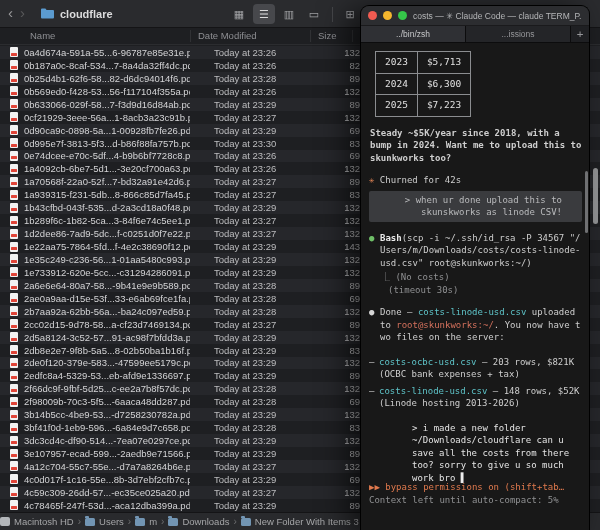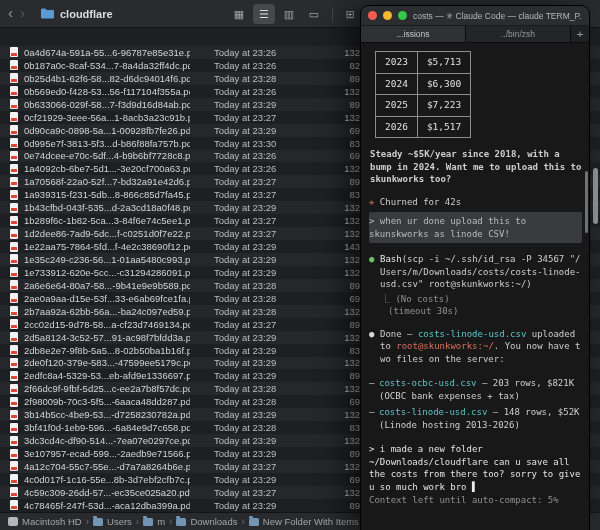--- a/index.html
+++ b/index.html
@@ -30,21 +30,21 @@
 
   .file-list { position:absolute; top:46px; bottom:18px; left:0; right:0; overflow:hidden; }
   .file-row { display:flex; align-items:center; height:12.94px; padding-left:10px; font-size:9.5px; color:#d4d4d6; }
   .file-list .file-row:nth-of-type(odd) { background:#26272b; }
   .pdficon { width:8px; height:10px; flex:none; background:#f2f2f2; border-radius:1px; position:relative; margin-right:6px; }
   .pdficon::after { content:""; position:absolute; left:1px; right:1px; bottom:1.5px; height:3px; background:#e04438; border-radius:0.5px; }
   .fname { width:166px; flex:none; overflow:hidden; white-space:nowrap; }
   .fdate { width:104px; flex:none; margin-left:24px; color:#bdbdbf; overflow:hidden; white-space:nowrap; }
   .fsize { width:38px; flex:none; margin-left:4px; text-align:right; color:#bdbdbf; }
 
-  .statusbar { position:absolute; left:0; right:0; bottom:0; height:18px; background:#292a2d; border-top:1px solid #141416; display:flex; align-items:center; padding-left:8px; font-size:9.5px; color:#a5a6a8; white-space:nowrap; overflow:hidden; }
+  .statusbar { position:absolute; left:0; right:0; bottom:0; height:18px; background:#292a2d; border-top:1px solid #141416; display:flex; align-items:center; font-size:9.5px; color:#a5a6a8; white-space:nowrap; overflow:hidden; }
   .crumb { display:flex; align-items:center; }
   .crumb-sep { color:#6b6c6e; margin:0 4px; font-size:10px; }
   .crumb:nth-of-type(1) .crumb-sep { display:none; }
   .crumb-icon { width:10px; height:8px; background:#7295b3; border-radius:1.5px; position:relative; margin-right:4px; flex:none; }
   .crumb-icon::before { content:""; position:absolute; top:-2px; left:0; width:4px; height:2px; background:inherit; border-radius:1px 1px 0 0; }
   .crumb:nth-of-type(1) .crumb-icon { background:#b3b6ba; height:9px; border-radius:2px; }
   .crumb:nth-of-type(1) .crumb-icon::before { display:none; }
 
   .finder-scroll-thumb { position:absolute; right:2px; top:168px; width:5px; height:56px; background:#939496; border-radius:3px; z-index:5; }
 
@@ -59,36 +59,36 @@
   .term-tab { flex:1; display:flex; align-items:center; justify-content:center; font-size:8.5px; color:#96979a; background:#242528; border-right:1px solid #0c0c0d; font-family:"Liberation Sans", sans-serif; white-space:nowrap; overflow:hidden; }
   .term-tabs .term-tab:nth-of-type(1) { background:#2f3034; color:#c7c8ca; }
   .new-tab { width:18px; display:flex; align-items:center; justify-content:center; color:#96979a; font-size:11px; }
 
   .term-body { padding:6px 7px 0 8px; font-size:9px; line-height:12.5px; color:#cecece; height:calc(100% - 38px); overflow:hidden; }
   .cost-table { border-collapse:collapse; margin:2px 0 10px 6px; }
   .cost-table td { border:1px solid #8b8d90; padding:4px 9px; font-size:9.5px; color:#e0e0e0; white-space:nowrap; }
   .t-par { margin:0 0 10px 1px;font-weight:bold; }
   .spinner { margin-bottom:4px; }
   .spark { color:#e08355; }
-  .user-quote { background:#3a3b3e; color:#b9babc; padding:3px 0; margin-bottom:10px; border-radius:2px; }
+  .user-quote { background:#3a3b3e; color:#b9babc; padding:3px 20px; margin-bottom:10px; border-radius:2px;text-align:right; }
   .bullet-row { display:flex; margin-bottom:2px; }
   .bullet { width:11px; flex:none; }
   .bullet.green { color:#6fbf68; }
   .bullet.white { color:#d6d6d6; }
   .bullet.dashcol { width:10px; color:#cecece; }
   .bullet-text { flex:1; word-break:break-all; }
-  .tool-name { font-weight:normal; color:#ebebeb; }
+  .tool-name { font-weight:bold; color:#ebebeb; }
   .dim { color:#8f9092; }
   .indent1 { margin:1px 0 0 12px; }
   .indent2 { margin:0 0 10px 19px; }
   .done-row { margin-bottom:12px; }
   .tfiles .bullet-row { margin-bottom:4px; }
   .cyan { color:#5ec3c8; }
   .red-text { color:#d2705c; }
-  .input-area { margin-top:12px; color:#e4e4e4; }
+  .input-area { margin-top:12px; color:#e4e4e4;margin-left:43px; }
   .cursor { color:#ededed; }
   .term-footer { position:absolute; left:8px; right:5px; bottom:24px; font-size:9px; line-height:12.5px; }
   .perm { color:#e0794d; white-space:nowrap; overflow:hidden; }
   .ctx { color:#8f9092; white-space:nowrap; overflow:hidden; }
   .term-scroll-thumb { position:absolute; right:1px; top:165px; width:3px; height:62px; background:#6f7072; border-radius:2px; }
 </style>
 </head>
 <body>
 
 <div class="finder">
@@ -113,20 +113,28 @@
 
         <span class="view-btn">▭</span>
       </div>
     <div class="tb-extra">
       <span class="tb-divider"></span>
       <span class="view-btn">⊞</span>
       <span class="view-btn">↑</span>
     </div>
   </div>
 
+  <div class="col-header">
+    <span class="lbl col-name">Name</span>
+    <span class="lbl col-date">Date Modified</span>
+    <span class="lbl col-size">Size</span>
+    <span class="vsep s1"></span>
+    <span class="vsep s2"></span>
+    <span class="vsep s3"></span>
+  </div>
 
   <div class="file-list">
 
       <div class="file-row">
         <span class="pdficon"></span>
         <span class="fname">0a4d674a-591a-55...6-96787e85e31e.pdf</span>
         <span class="fdate">Today at 23:26</span>
         <span class="fsize">132</span>
       </div>
 
@@ -417,23 +425,23 @@
   <div class="term-titlebar">
     <span class="tl red"></span>
     <span class="tl yellow"></span>
     <span class="tl green"></span>
     <span class="term-title">costs — ✳ Claude Code — claude TERM_P...</span>
   </div>
 
   <div class="term-tabbar">
     <div class="term-tabs">
 
+        <span class="term-tab">../bin/zsh</span>
+
         <span class="term-tab">...issions</span>
-
-        <span class="term-tab">../bin/zsh</span>
       </div>
     <span class="new-tab">+</span>
   </div>
 
   <div class="term-body">
 
     <table class="cost-table">
       <tbody>
 
           <tr>
@@ -444,24 +452,20 @@
           <tr>
             <td>2024</td>
             <td>$6,300</td>
           </tr>
 
           <tr>
             <td>2025</td>
             <td>$7,223</td>
           </tr>
 
-          <tr>
-            <td>2026</td>
-            <td>$1,517</td>
-          </tr>
         </tbody>
     </table>
 
     <div class="t-par">Steady ~$5K/year since 2018, with a bump in 2024. Want me to upload this to skunkworks too?</div>
 
     <div class="spinner">
       <span class="spark">✳</span>
       <span>Churned for 42s</span>
     </div>
 
@@ -489,17 +493,18 @@
         <div class="bullet-row">
           <span class="bullet dashcol">–</span>
           <div class="bullet-text"><span class="cyan">costs-linode-usd.csv</span><span> — 148 rows, $52K (Linode hosting 2013-2026)</span></div>
         </div>
       </div>
 
     <div class="input-area"><span>&gt; i made a new folder ~/Downloads/cloudflare can u save all the costs from there too? sorry to give u so much work bro </span><span class="cursor">▌</span></div>
   </div>
 
   <div class="term-footer">
+    <div class="perm">▶▶ bypass permissions on (shift+tab…</div>
     <div class="ctx">Context left until auto-compact: 5%</div>
   </div>
 
   <div class="term-scroll-thumb"></div>
 </div>
 
 </body></html>

